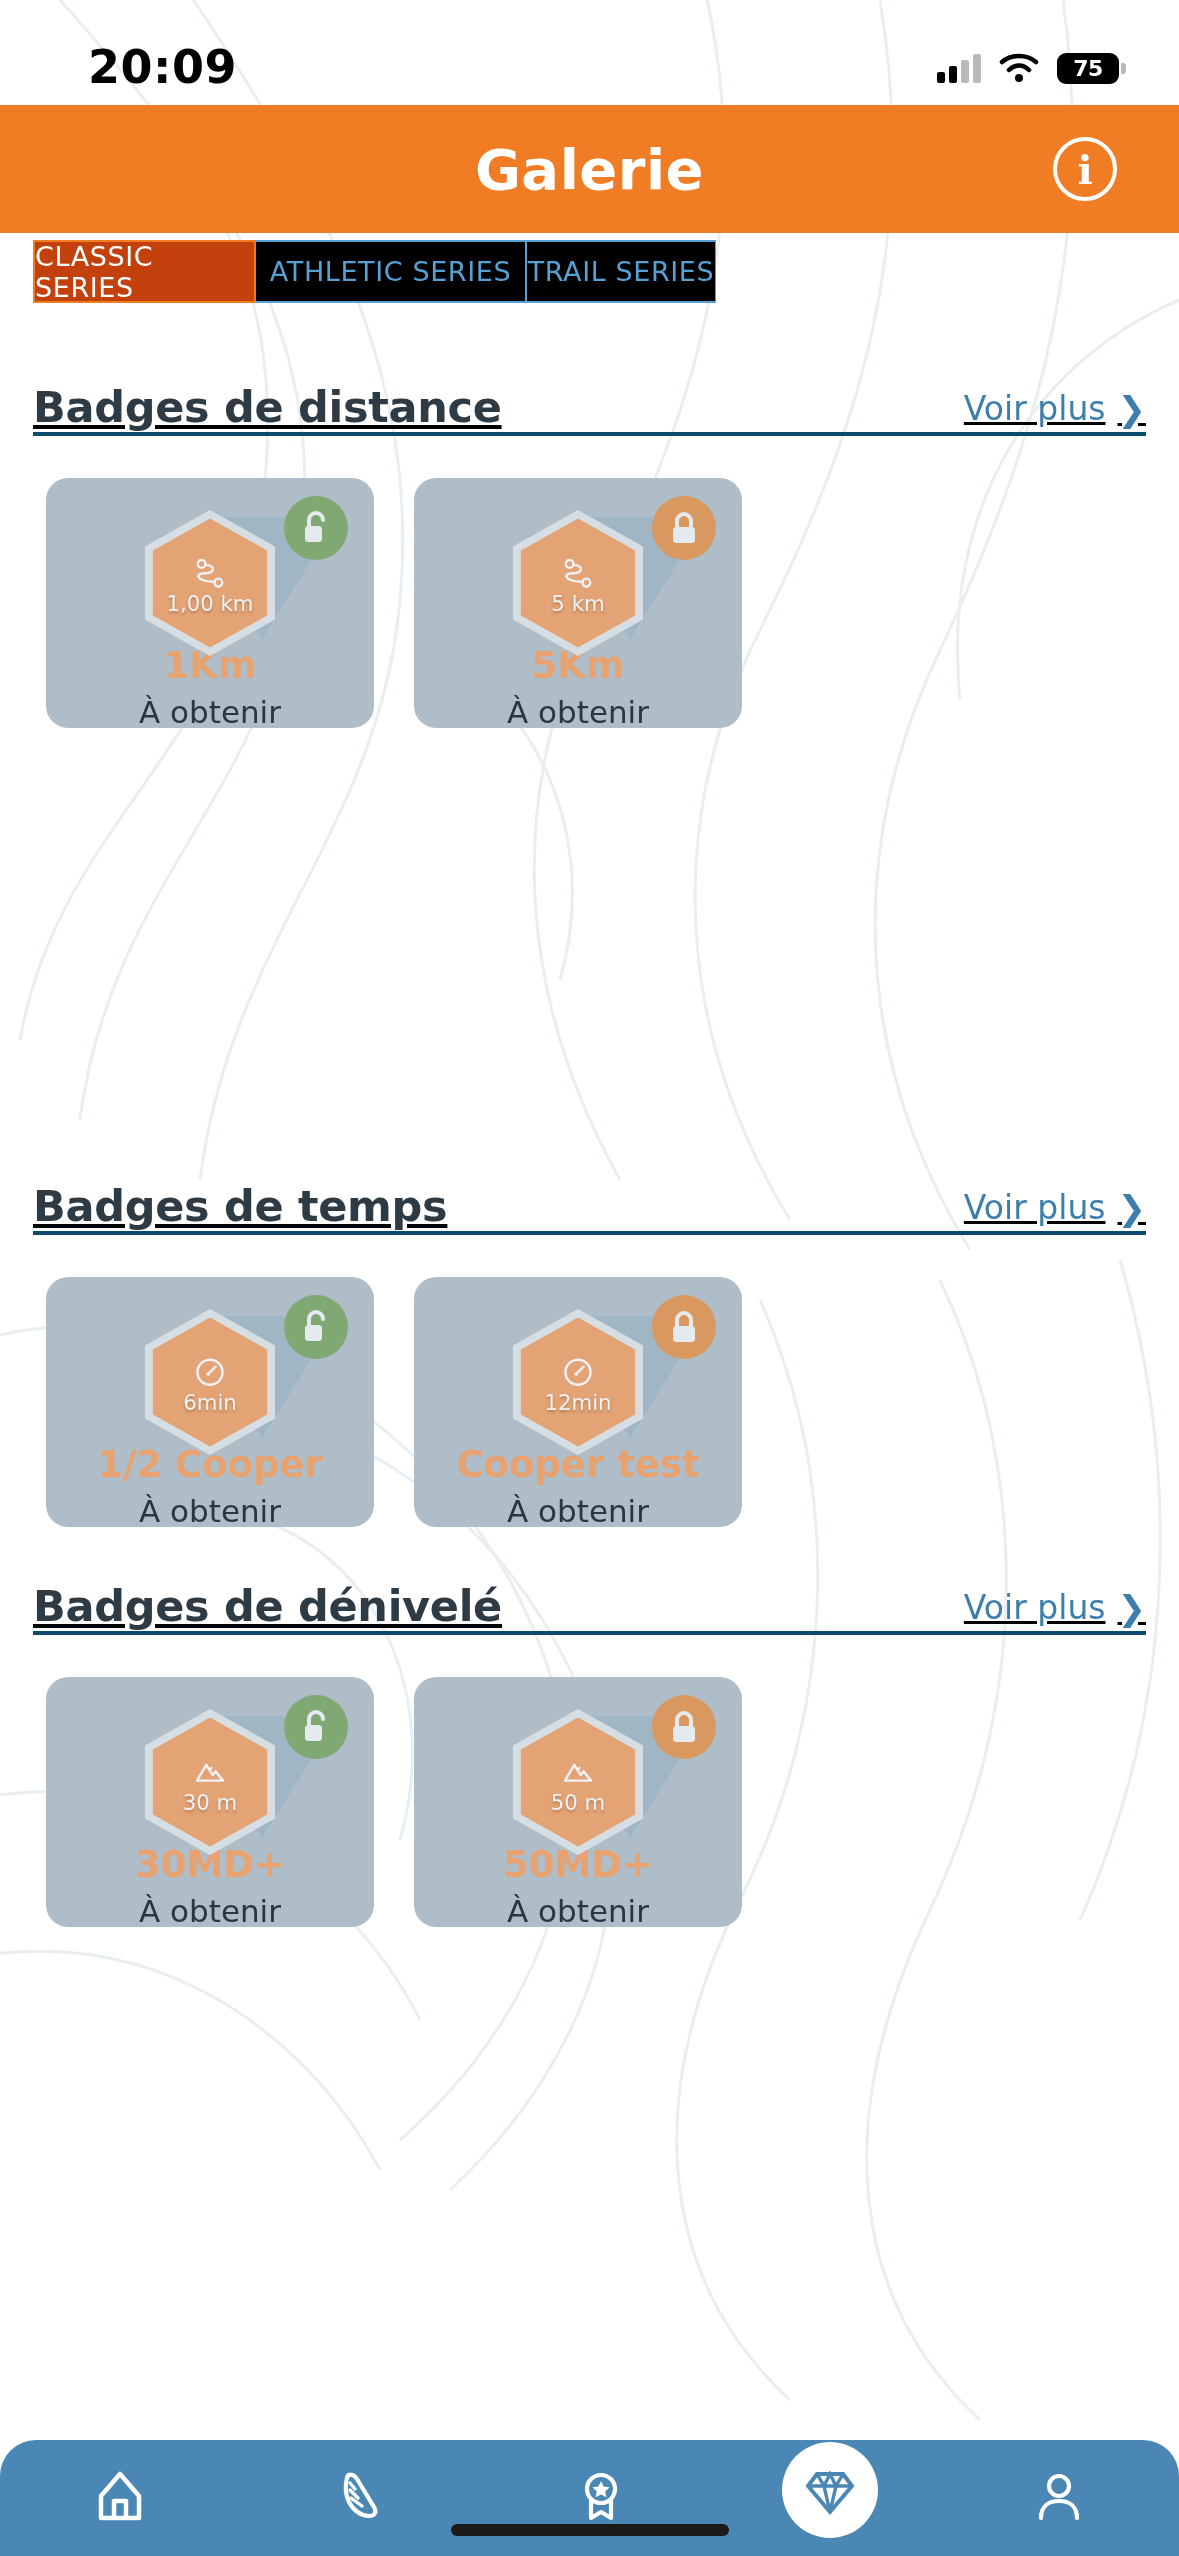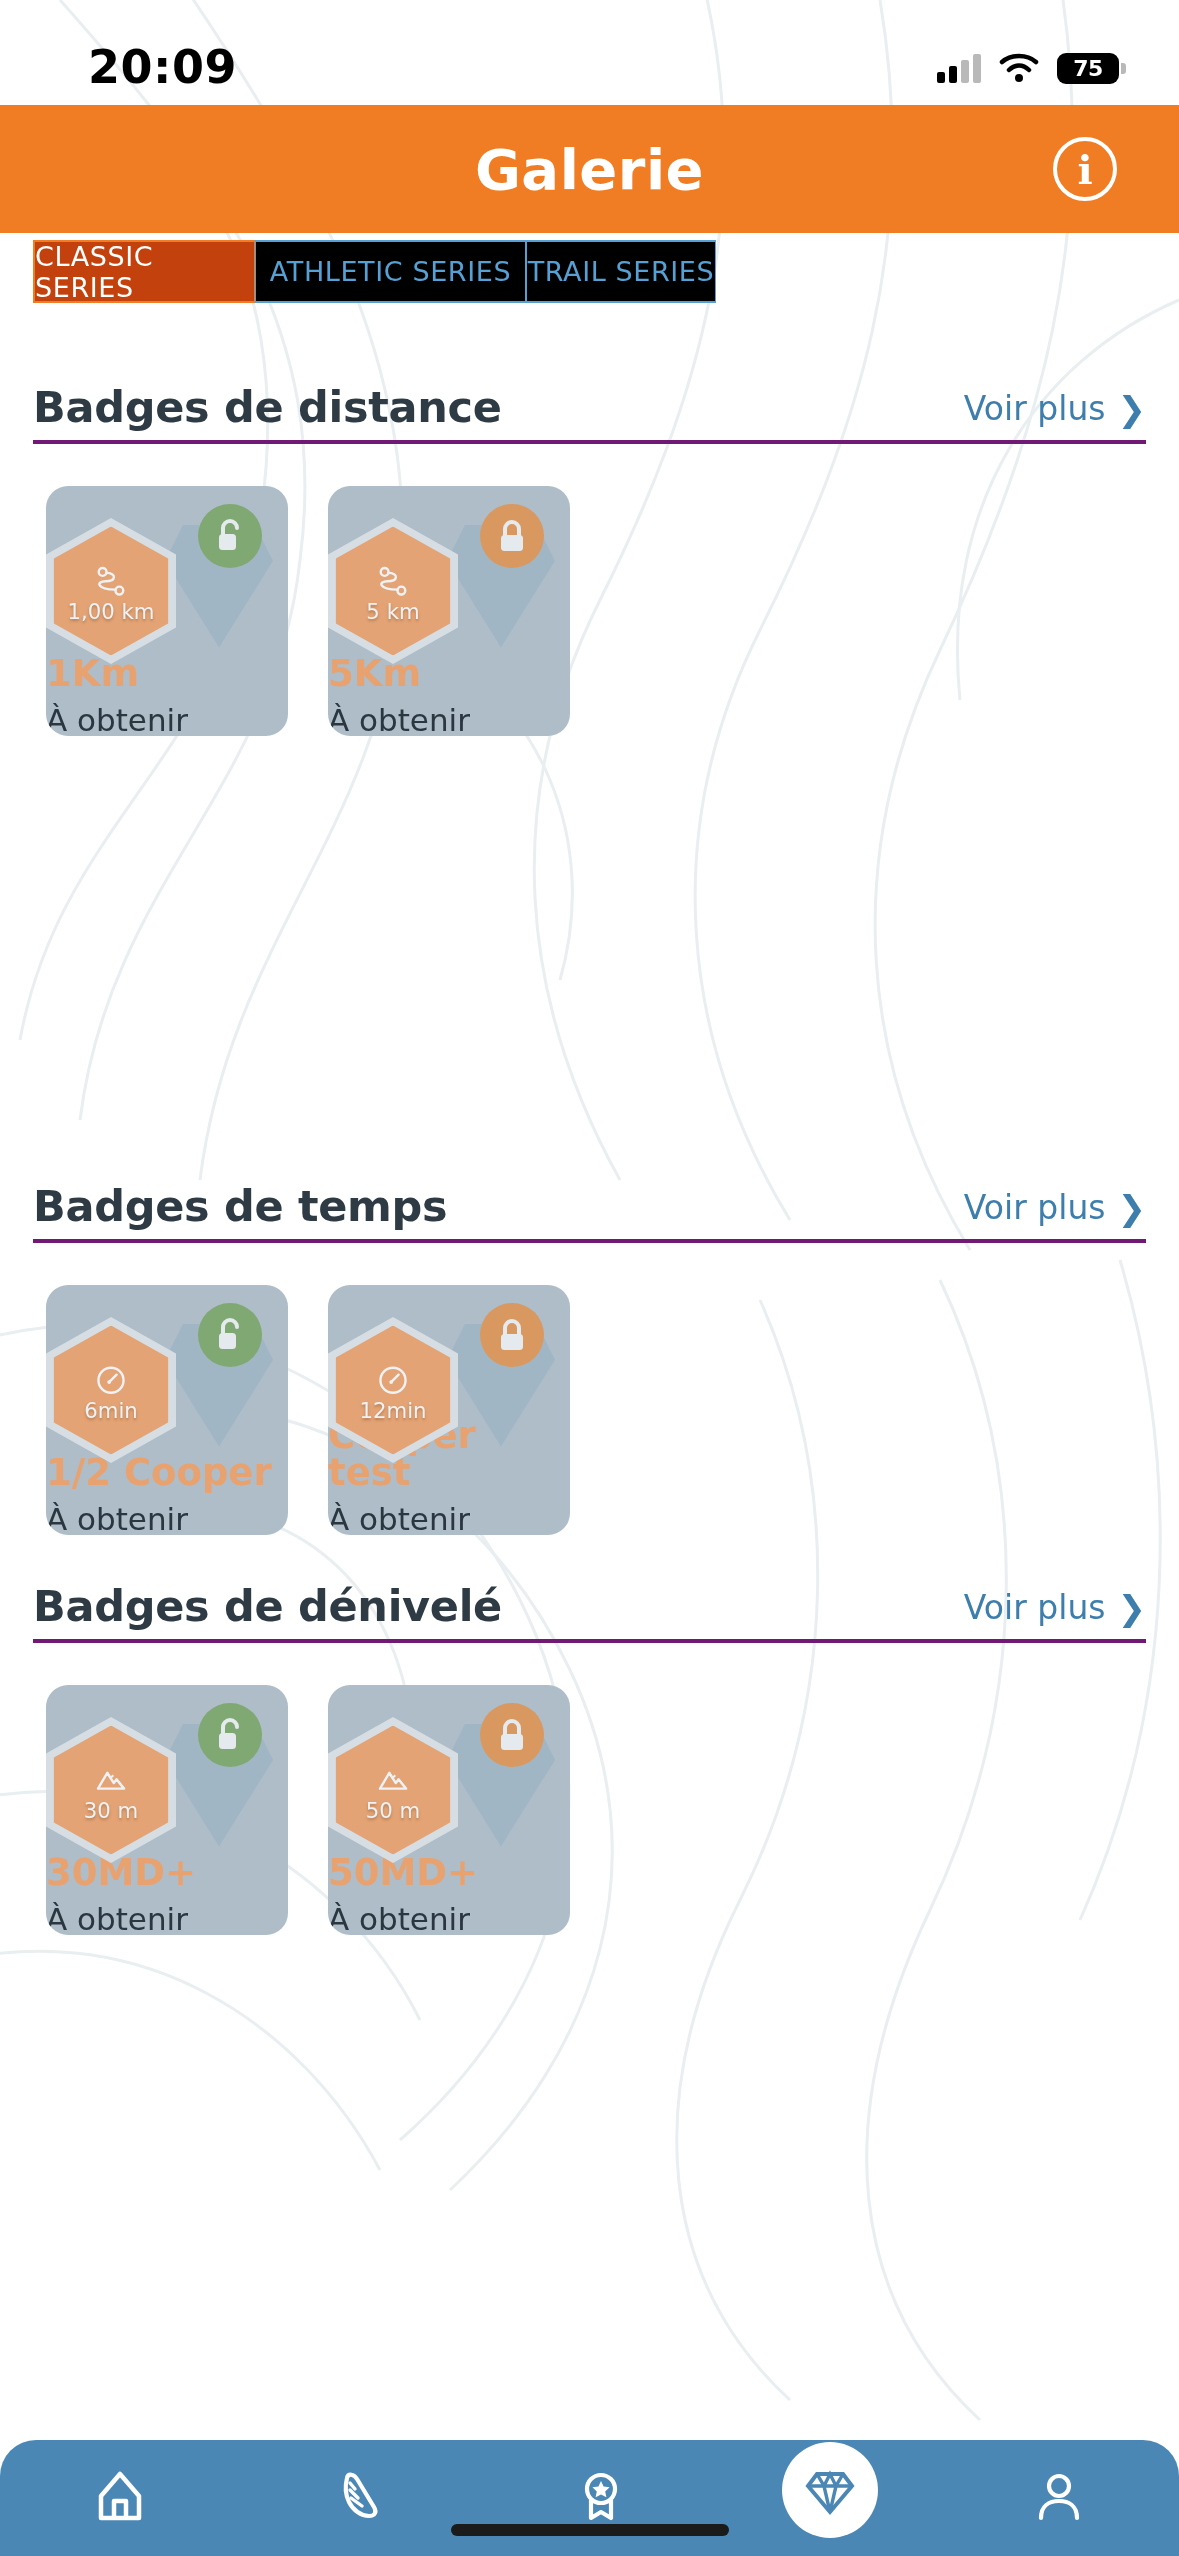--- a/index.html
+++ b/index.html
@@ -84,38 +84,38 @@
   .tab.active { background:#c2410c; border-color:#f07d23; color:#fff; }
   .tab-0 { width:222px; }
   .tab-1 { width:271px; }
   .tab-2 { width:190px; }
 
   
   .section { position:absolute; left:0; width:1179px; }
   .sec-head {
     margin:0 33px;
     display:flex; align-items:flex-end; justify-content:space-between;
-    border-bottom:4px solid #701a75; padding-bottom:8px;
+    border-bottom:4px solid #0c4a6e; text-decoration:underline;
   }
   .sec-title {
     font-size:43px; font-weight:700; color:#2e3b44; letter-spacing:-0.3px;
   }
   .voir {
     display:flex; align-items:center; gap:12px;
     color:#3d7ead; font-size:33px; padding-bottom:4px;
   }
   .voir .chev { font-size:34px; font-weight:700; line-height:1; }
 
   
   .cards { display:flex; gap:40px; padding:0 46px; margin-top:42px; }
   .card {
     position:relative;
-    width:242px; height:250px;
+    width:328px; height:250px;
     background:#aebdc8; border-radius:22px;
-    display:flex; flex-direction:column; align-items:flex-start;
+    display:flex; flex-direction:column; align-items:center;
     padding-top:32px;
     overflow:hidden;
   }
   .card .gem-wm {
     position:absolute; top:24px; left:50%; transform:translateX(-8px);
     width:120px; height:150px; opacity:.12;
   }
 
   .hex-wrap { position:relative; width:130px; height:146px; }
   .hex-outer, .hex-inner {

